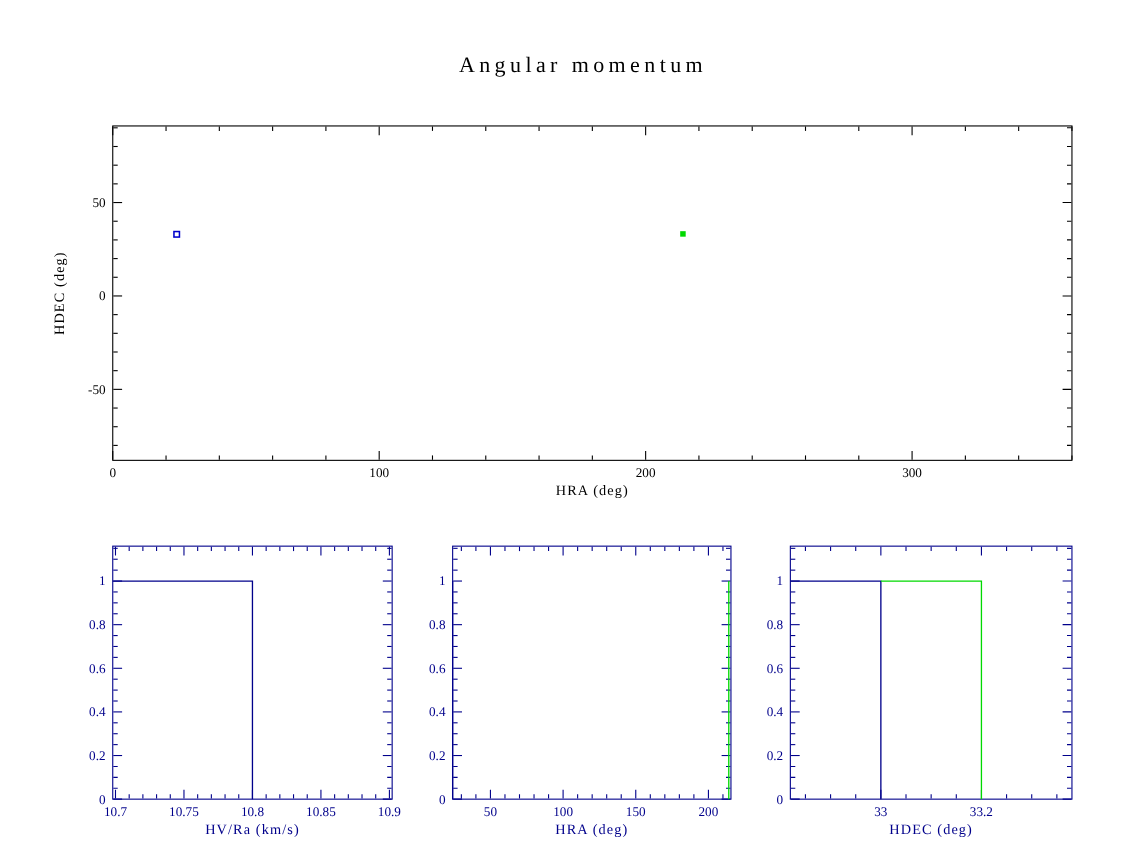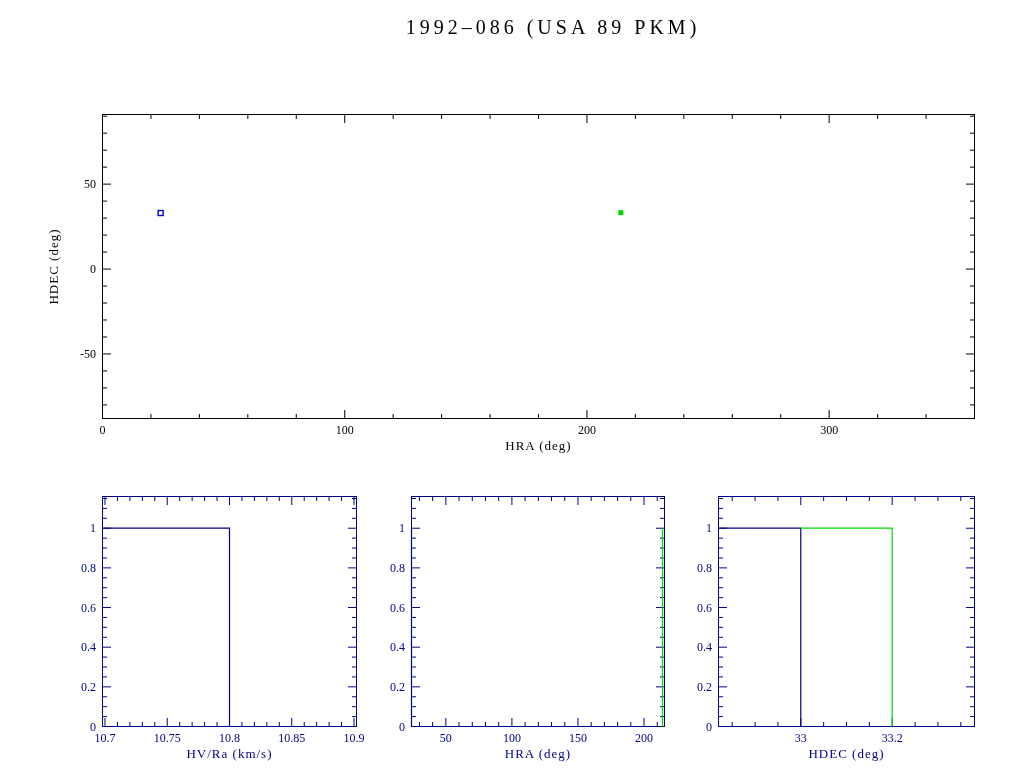--- a/index.html
+++ b/index.html
@@ -11,21 +11,21 @@
   #title2{left:530px;top:48px;}
   .plot{position:absolute;}
   svg{overflow:visible;}
   svg text{font-family:"Liberation Serif","DejaVu Serif",serif;font-size:12px;}
   svg text.axis-title{font-size:13px;letter-spacing:1px;}
 </style>
 </head>
 <body>
 
 <div id="page">
-  <div id="title1" class="title-line">1992–086 (USA 89 PKM)</div>
+  <div id="title2" class="title-line">Angular momentum</div>
 
   <div class="plot" style="left:102px;top:114px;width:873px;height:305px;"><svg width="873" height="305">
         <rect x="0.5" y="0.5" width="872" height="304" fill="none" stroke="#000000" stroke-width="1"></rect>
         <g stroke="#000000" stroke-width="1">
           <line x1="0.5" y1="304" x2="0.5" y2="296"></line>
           <line x1="0.5" y1="1" x2="0.5" y2="9"></line>
           <line x1="242.72222222222223" y1="304" x2="242.72222222222223" y2="296"></line>
           <line x1="242.72222222222223" y1="1" x2="242.72222222222223" y2="9"></line>
           <line x1="484.94444444444446" y1="304" x2="484.94444444444446" y2="296"></line>
           <line x1="484.94444444444446" y1="1" x2="484.94444444444446" y2="9"></line>

